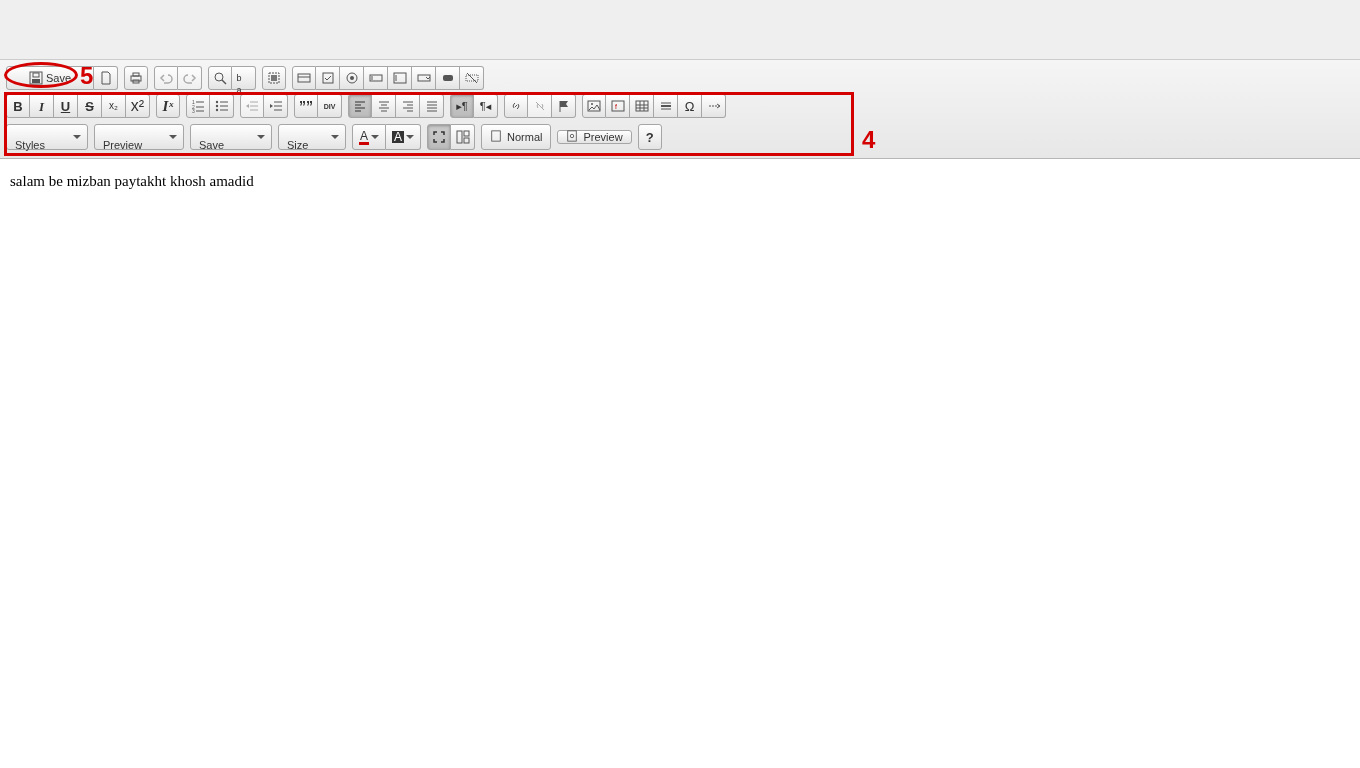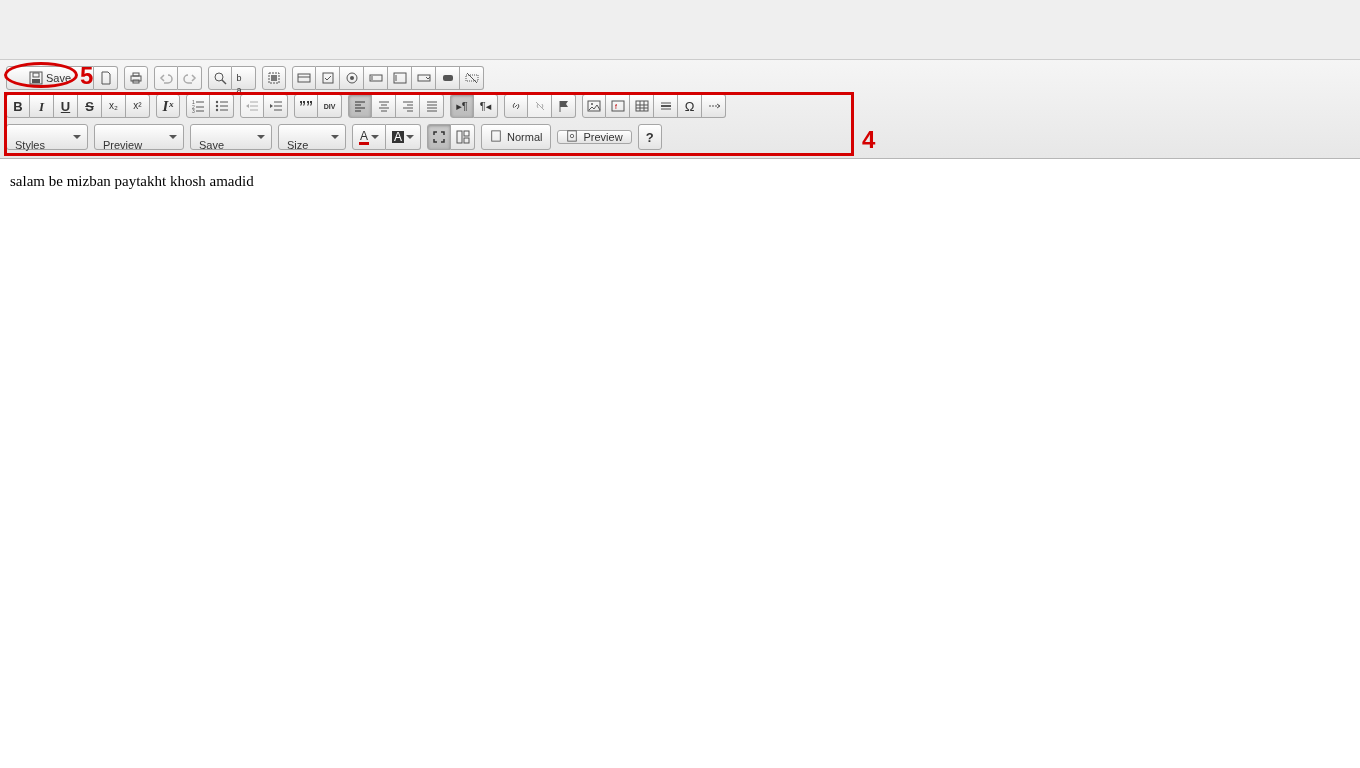--- a/index.html
+++ b/index.html
@@ -72,21 +72,21 @@
     padding: 14px 10px; font-family: "Times New Roman", serif; font-size: 15px; color: #000;
   }
 
   
   .glyph { font-family: Arial, sans-serif; font-size: 12px; line-height: 1; }
   .bold { font-weight: bold; font-size: 13px; }
   .italic { font-style: italic; font-weight: bold; font-size: 13px; font-family: "Times New Roman",serif; }
   .underline { text-decoration: underline; font-weight: bold; font-size: 13px; }
   .strike { text-decoration: line-through; font-weight: bold; font-size: 13px; }
   .sub { font-size: 10px; }
-  .sup { font-size: 10px; }
+  .sup { font-size: 16px; }
 
   svg { display: block; }
 </style>
 </head>
 <body>
 
 <div class="header-bar"></div>
 
 <div class="toolbar-area">
 

